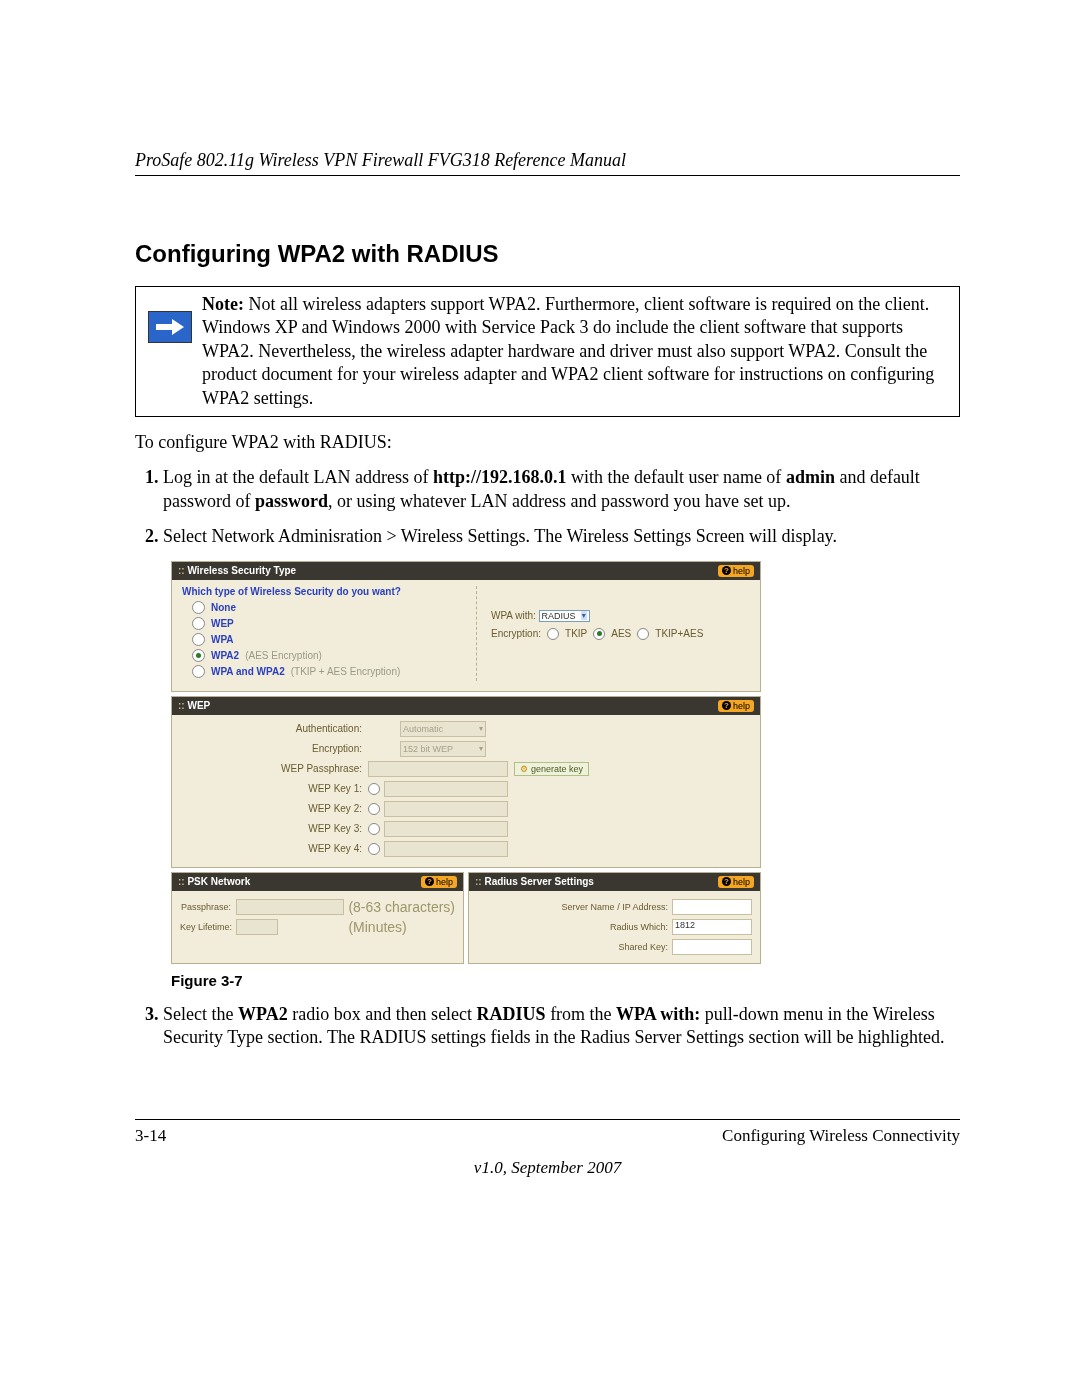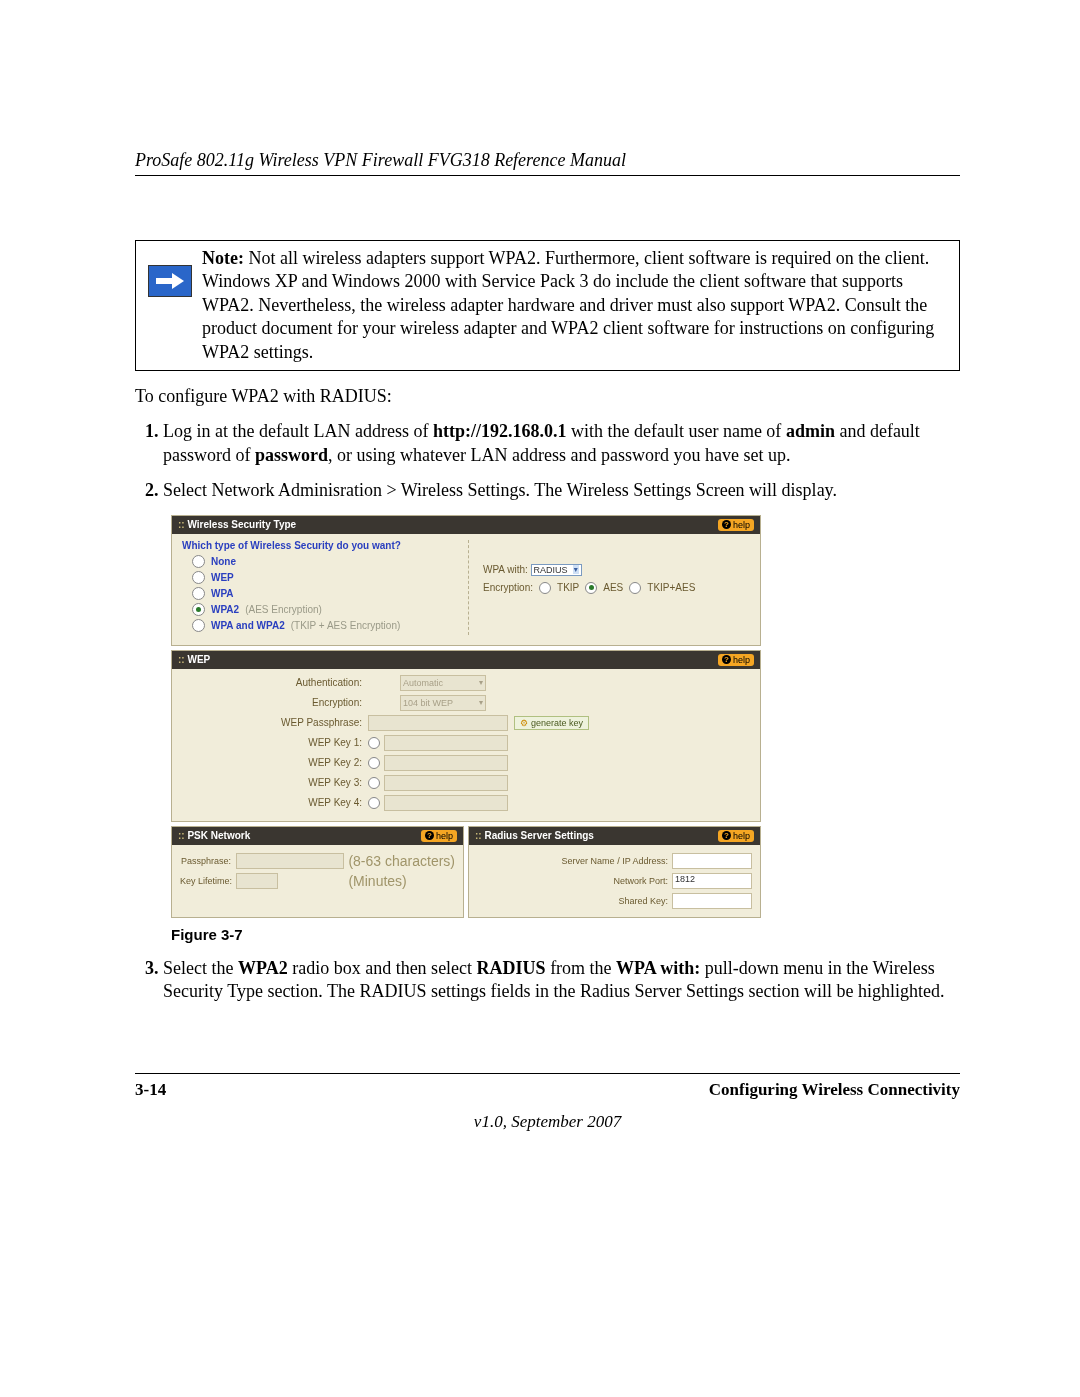--- a/index.html
+++ b/index.html
@@ -80,21 +80,21 @@
     padding: 1px 4px;
     border-radius: 3px;
     font-weight: normal;
     display: inline-flex;
     align-items: center;
     gap: 2px;
   }
   .help::before { content: "?"; background:#000; color:#f5a623; border-radius:50%; width:9px; height:9px; font-size:8px; display:inline-flex; align-items:center; justify-content:center; font-weight:bold;}
   .panel-body { padding: 6px 10px 10px 10px; background:#f1edda; }
   .question { color: #2a3fbf; font-weight: bold; font-size: 10px; margin-bottom: 4px; }
-  .sec-split { display:flex; }
+  .sec-split { display:flex;gap:8px; }
   .sec-left { width: 280px; padding-right:6px; }
   .sec-right { flex:1; border-left:1px dashed #b8b090; padding-left:14px; font-size:10px; color:#6a5a30; padding-top:24px;}
   .radio-row { display:flex; align-items:center; gap:6px; margin:3px 0 3px 10px; font-size:10px;}
   .radio-row .lbl { color:#2a3fbf; font-weight:bold; }
   .radio-row .gray { color:#9a9a88; font-weight:normal; }
   .radio { width:11px; height:11px; border:1px solid #888; border-radius:50%; background:#fff; display:inline-flex; align-items:center; justify-content:center; flex-shrink:0;}
   .radio.sel::after { content:""; width:5px; height:5px; background:#2a7a2a; border-radius:50%; }
   .radio.sm { width:10px; height:10px; }
   .tiny-select { border:1px solid #7a9ac0; background:#fff; font-size:9px; padding:0 2px; display:inline-flex; align-items:center; gap:3px; color:#333;}
   .tiny-select::after { content:"▾"; color:#3a5fa0; font-size:8px; background:#cfe0f5; padding:0 1px; margin-left:2px;}
@@ -113,30 +113,31 @@
   .psk-grid { display:grid; grid-template-columns:auto 1fr auto; gap:4px 4px; align-items:center; font-size:9px; color:#6a5a30; padding:8px;}
   .psk-grid .r { text-align:center; }
   .psk-grid .hint { font-size:14px; color:#a0956a; }
   .radius-grid { display:grid; grid-template-columns:1fr 80px; gap:4px 4px; align-items:center; font-size:9px; color:#6a5a30; padding:8px;}
   .radius-grid .r { text-align:right; }
   .btn-row { text-align:center; padding:6px 0 2px 0; }
   .btn { display:inline-block; font-size:10px; font-weight:bold; padding:3px 18px; margin:0 6px; border:1px solid #999;}
   .btn-apply { background:#f5c040; color:#3a3630; }
   .btn-reset { background:#6a6458; color:#fff; }
   
-  .footer-rule { border-top:1.5px solid #000; margin-top:70px; padding-top:6px; display:flex; justify-content:space-between; font-size:17px;font-weight:bold;}
+  .footer-rule { border-top:1.5px solid #000; margin-top:70px; padding-top:6px; display:flex; justify-content:space-between; font-size:17px;}
   .footer-version { text-align:center; font-style:italic; font-size:17px; margin-top:12px;}
   b.inline { font-weight:bold; }
 </style>
 </head>
 <body>
 
 <div class="page">
   <div class="running-header">ProSafe 802.11g Wireless VPN Firewall FVG318 Reference Manual</div>
 
+  <h1 class="section-title">Configuring WPA2 with RADIUS</h1>
 
   <div class="note-box">
     <div class="note-icon">
       <svg viewBox="0 0 32 20">
           <path d="M2 7 L18 7 L18 2 L30 10 L18 18 L18 13 L2 13 Z" fill="#fff"></path>
         </svg>
     </div>
     <div class="note-text">
       <b>Note:</b><span> Not all wireless adapters support WPA2. Furthermore, client software is required on the client. Windows XP and Windows 2000 with Service Pack 3 do include the client software that supports WPA2. Nevertheless, the wireless adapter hardware and driver must also support WPA2. Consult the product document for your wireless adapter and WPA2 client software for instructions on configuring WPA2 settings.</span>
     </div>
@@ -208,21 +209,21 @@
         <div class="panel-hdr">
           <span><span style="color:#c8b878">::</span> <span>WEP</span></span>
           <span class="help">help</span>
         </div>
         <div class="panel-body">
           <div class="form-grid">
             <div class="r">Authentication:</div>
             <div><span class="sel-dis">Automatic</span></div>
               <div></div>
             <div class="r">Encryption:</div>
-            <div><span class="sel-dis">104 bit WEP</span></div>
+            <div><span class="sel-dis">152 bit WEP</span></div>
               <div></div>
             <div class="r">WEP Passphrase:</div>
             <div class="txt dis"></div>
             <div><span class="btn-gen">generate key</span></div>
             <div class="r">WEP Key 1:</div>
             <div style="display:flex;gap:4px;align-items:center;">
                 <span class="radio sm"></span>
                 <div class="txt dis" style="flex:1"></div>
               </div>
               <div></div>
@@ -264,21 +265,21 @@
           </div>
         </div>
         <div class="panel">
           <div class="panel-hdr">
             <span><span style="color:#c8b878">::</span> <span>Radius Server Settings</span></span>
             <span class="help">help</span>
           </div>
           <div class="radius-grid">
             <div class="r">Server Name / IP Address:</div>
             <div class="txt"></div>
-            <div class="r">Network Port:</div>
+            <div class="r">Radius Which:</div>
             <div class="txt" style="font-size:9px;padding:0 2px;color:#333;">1812</div>
             <div class="r">Shared Key:</div>
             <div class="txt"></div>
           </div>
         </div>
       </div>
 
     </div>
     <div class="fig-caption">Figure 3-7</div>
   </div>

